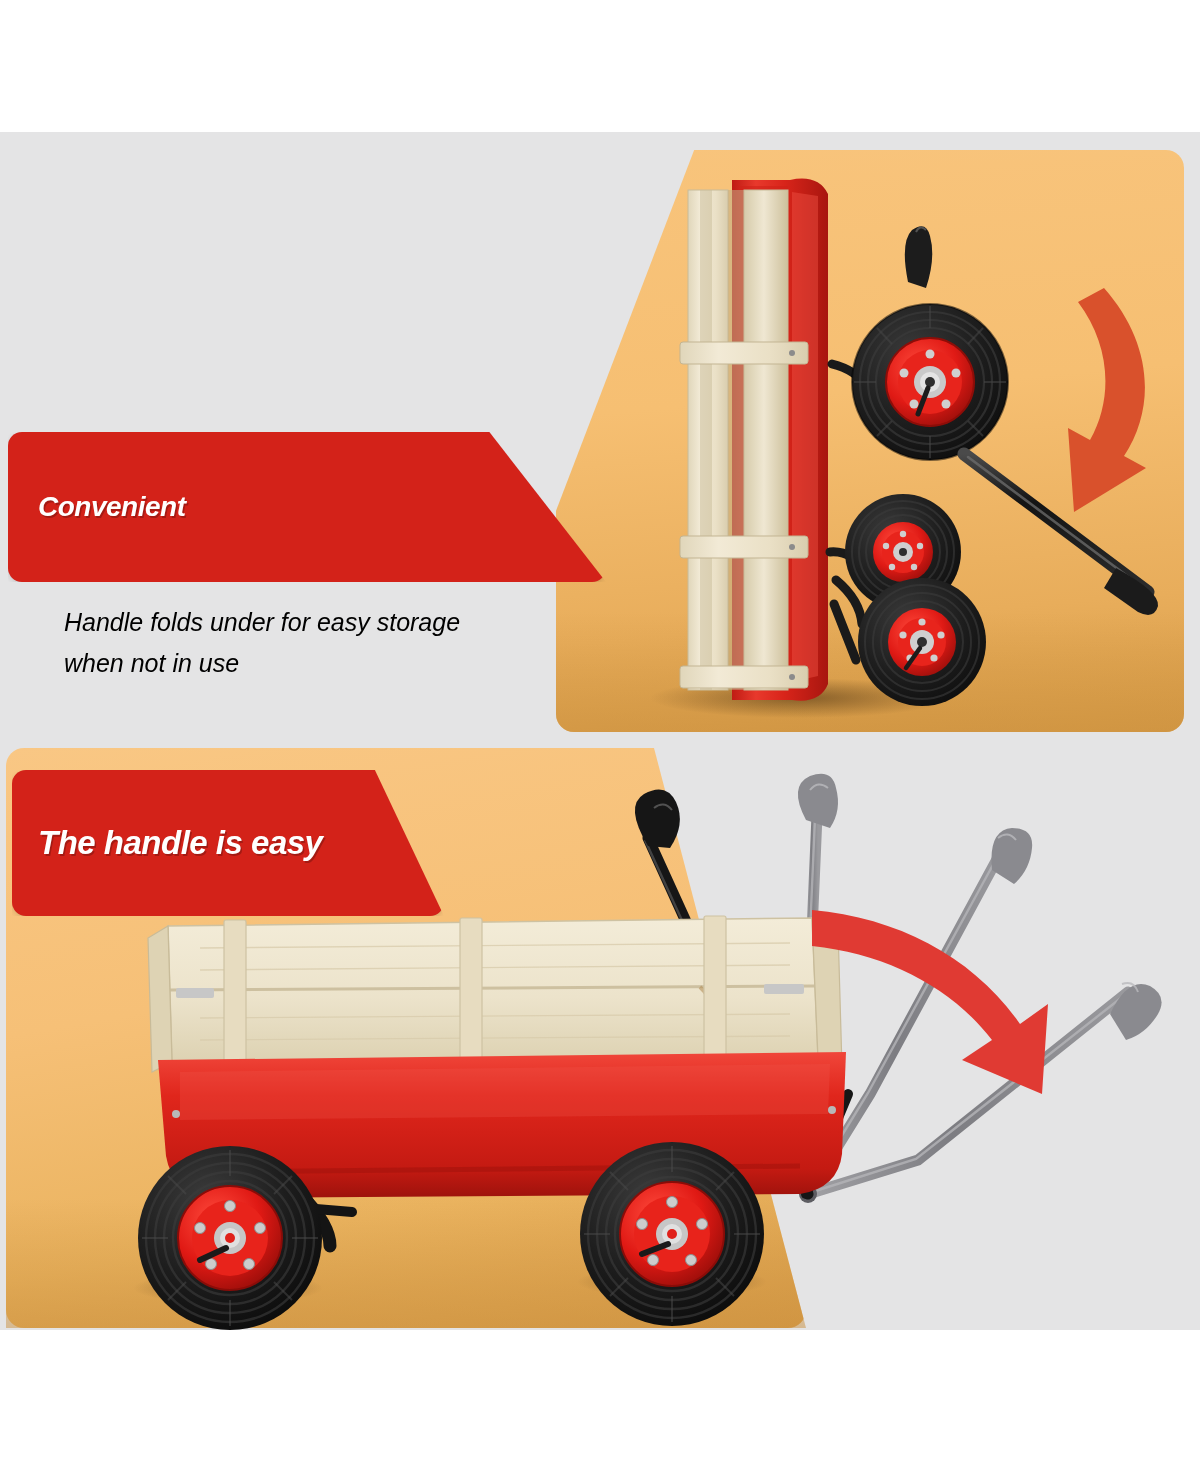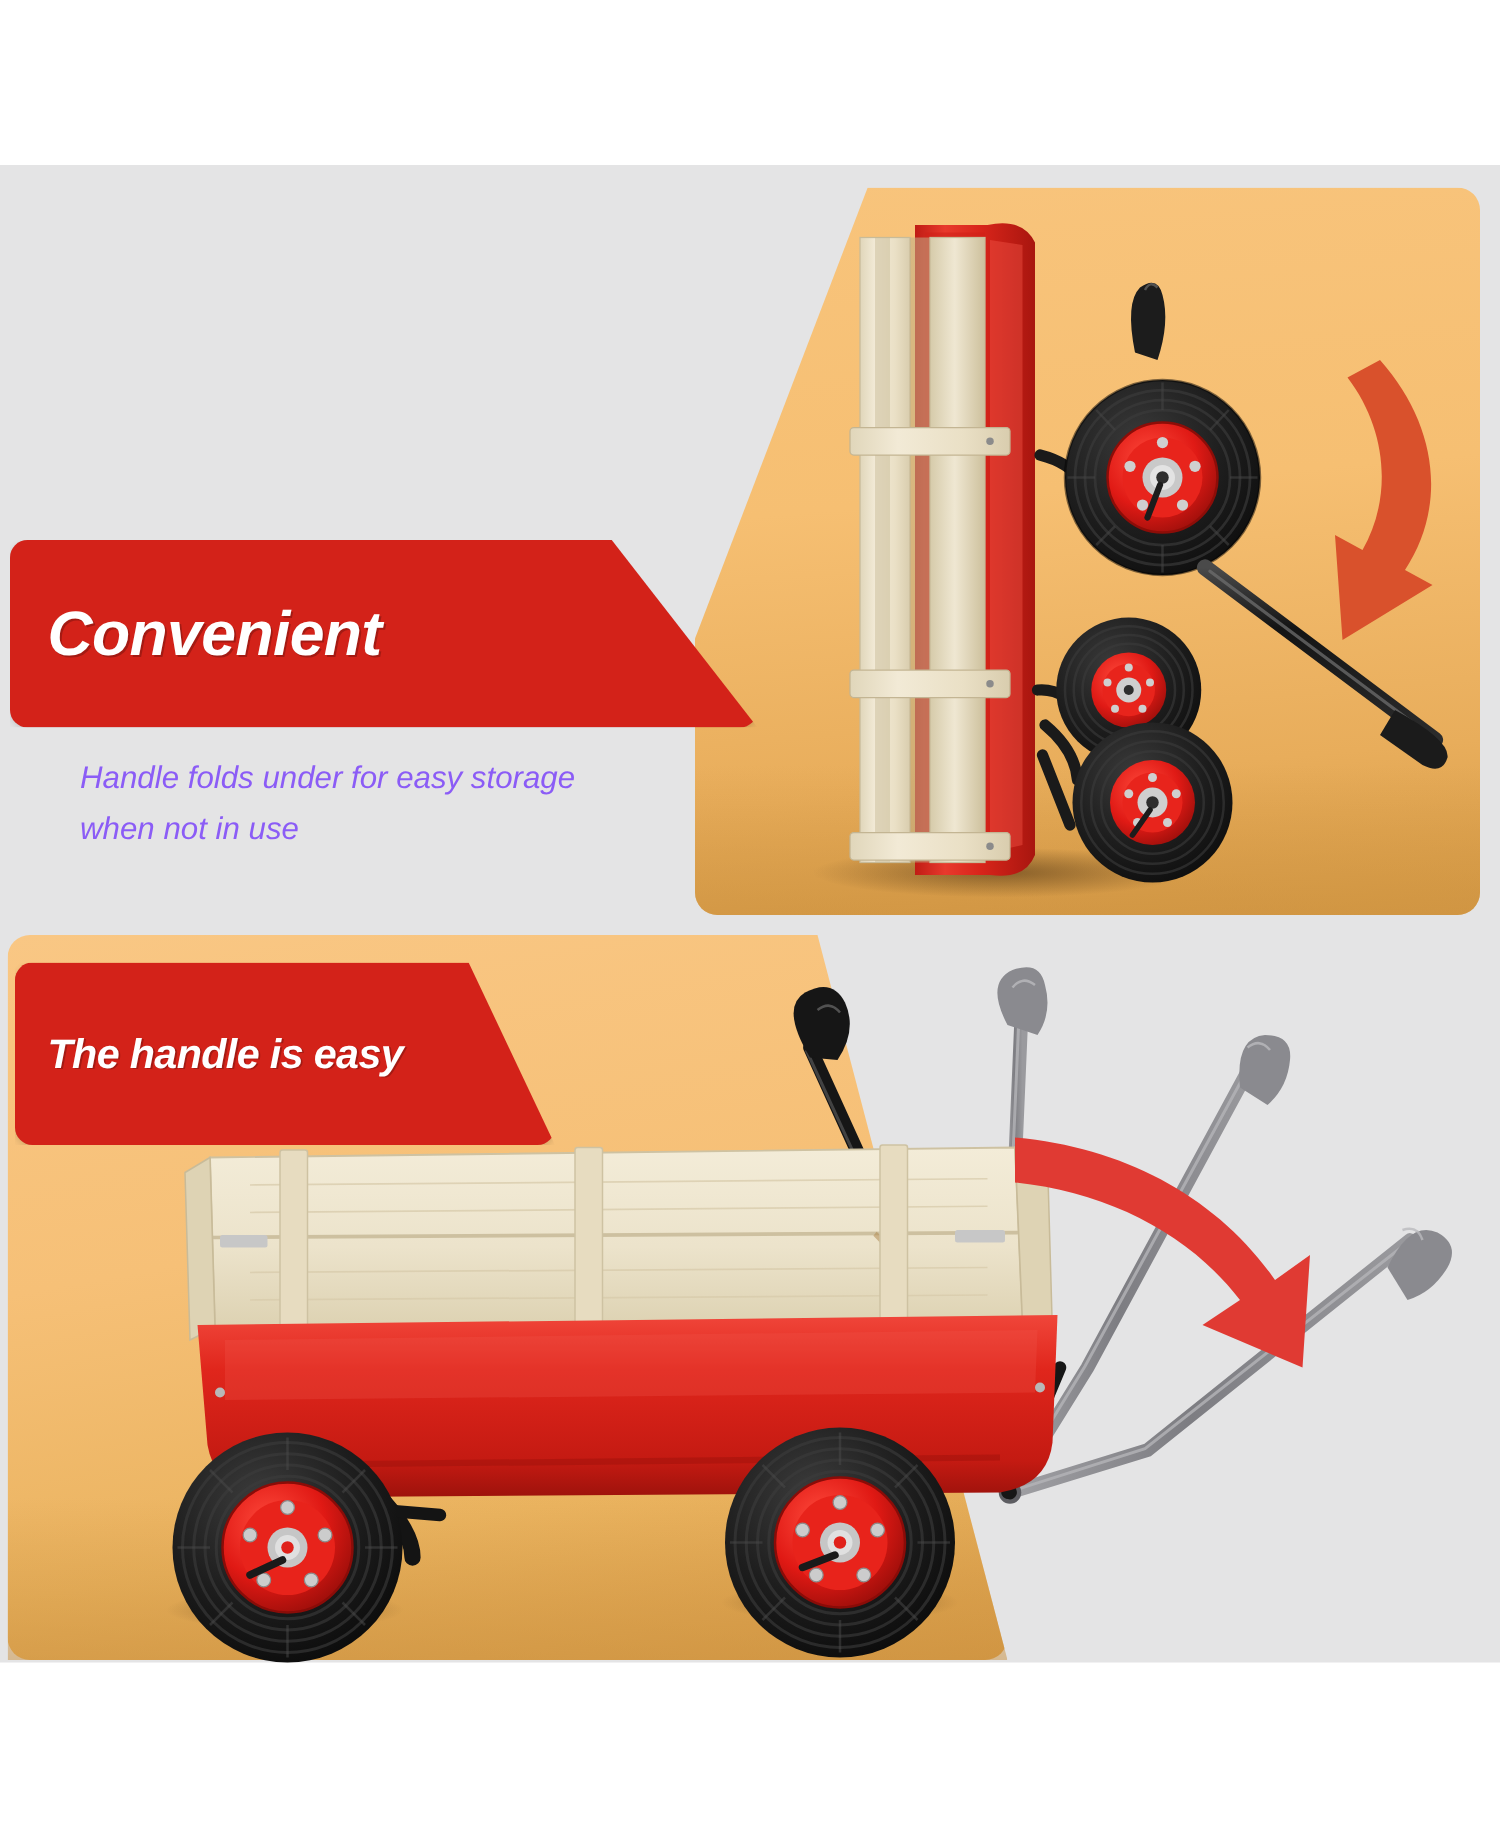--- a/index.html
+++ b/index.html
@@ -92,31 +92,31 @@
     clip-path: polygon(0% 0%, 84% 0%, 100% 100%, 0% 100%);
   }
   .banner-line {
     color: #ffffff;
     font-style: italic;
     font-weight: bold;
     letter-spacing: -0.5px;
     white-space: nowrap;
     text-shadow: 1.5px 1.5px 0 rgba(0,0,0,0.22);
   }
-  .banner-top .banner-line { font-size: 50px; line-height: 1.32; }
+  .banner-top .banner-line { font-size: 28px; line-height: 1.32; }
   .banner-bot .banner-line { font-size: 33px; line-height: 1.38; }
 
   .subtitle {
     position: absolute;
     left: 64px; top: 470px;
     width: 430px;
     font-size: 25px;
     font-style: italic;
     line-height: 1.62;
-    color: #8b5cf6;
+    color: #000000;
   }
 
   
   .art-top { position: absolute; left: 0; top: 0; width: 1200px; height: 600px; }
   .art-bot { position: absolute; left: 0; top: 0; width: 1200px; height: 592px; }
   svg { display: block; overflow: visible; }
 </style>
 </head>
 <body>
 

